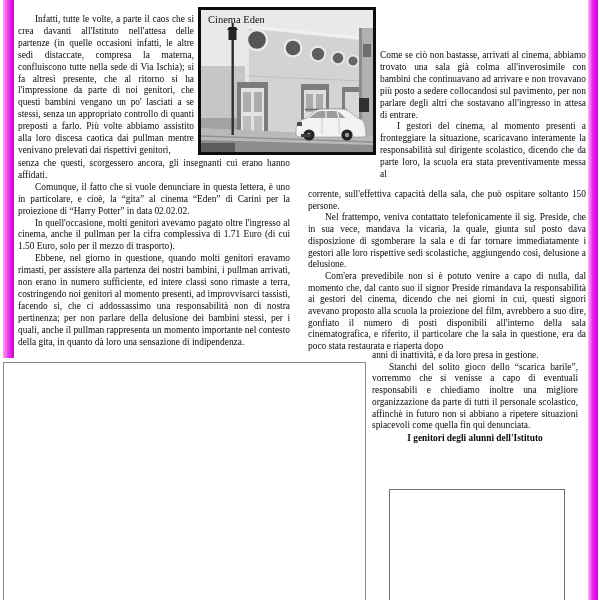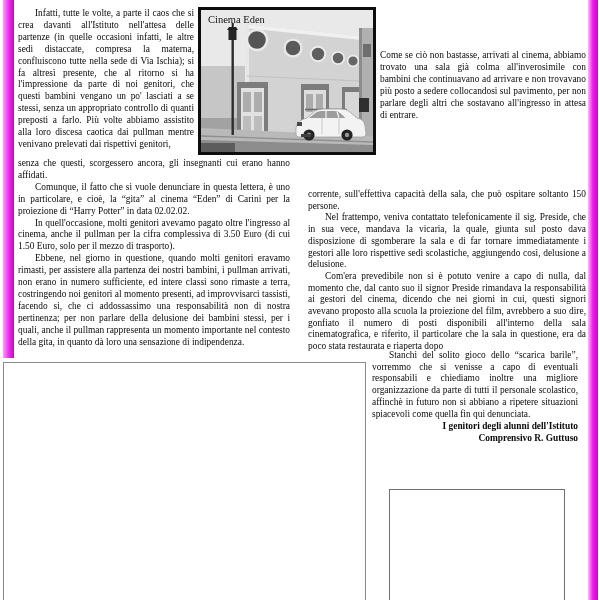--- a/index.html
+++ b/index.html
@@ -26,28 +26,28 @@
   
   .txt {
     text-align: justify;
     font-size: 9.4px;
     line-height: 11.9px;
     letter-spacing: 0;
   }
   .txt p { margin: 0; text-indent: 17px; }
   .txt p.noind { text-indent: 0; }
 
-  .col-left-top    { left: 18px;  top: 8px;  width: 176px; font-family: Liberation Serif, serif; }
+  .col-left-top    { left: 18px;  top: 14px;  width: 176px; font-family: Liberation Serif, serif; }
   .col-right-top   { left: 380px; top: 10px;  width: 206px; margin-top: 40px; }
   .col-left-bot    { left: 18px;  top: 158px; width: 272px; }
   .col-right-mid   { left: 308px; top: 158px; width: 278px; line-height: 11.7px; margin-top: 31px; }
   .col-right-bot   { left: 372px; top: 350px; width: 206px; line-height: 11.7px; }
 
   .signature {
-    text-align: right;
+    text-align: center;
     font-weight: bold;
     margin-top: 1px;
   }
   .signature div { text-indent: 0; }
 
   
   .photo {
     left: 198px; top: 7px;
     width: 172px; height: 142px;
     border: 3px solid #0d0d0d;
@@ -150,37 +150,38 @@
       <circle cx="146" cy="125" r="2.2" fill="#9a9a9a"></circle>
       <rect x="100" y="124" width="10" height="3" fill="#3f3f3f"></rect>
     </g>
 
     <text x="7" y="13" class="photo-caption-svg">Cinema Eden</text>
   </svg>
 </div>
 
 <div class="abs txt col-right-top">
   <p class="noind">Come se ciò non bastasse, arrivati al cinema, abbiamo trovato una sala già colma all'inverosimile con bambini che continuavano ad arrivare e non trovavano più posto a sedere collocandosi sul pavimento, per non parlare degli altri che sostavano all'ingresso in attesa di entrare.</p>
+  <p>I gestori del cinema, al momento presenti a fronteggiare la situazione, scaricavano interamente la responsabilità sul dirigente scolastico, dicendo che da parte loro, la scuola era stata preventivamente messa al</p>
 </div>
 
 <div class="abs txt col-left-bot">
   <p class="noind">senza che questi, scorgessero ancora, gli insegnanti cui erano hanno affidati.</p>
   <p>Comunque, il fatto che si vuole denunciare in questa lettera, è uno in particolare, e cioè, la “gita” al cinema “Eden” di Carini per la proiezione di “Harry Potter” in data 02.02.02.</p>
-  <p>In quell'occasione, molti genitori avevamo pagato oltre l'ingresso al cinema, anche il pullman per la cifra complessiva di 3.50 Euro (di cui 1.50 Euro, solo per il mezzo di trasporto).</p>
+  <p>In quell'occasione, molti genitori avevamo pagato oltre l'ingresso al cinema, anche il pullman per la cifra complessiva di 1.71 Euro (di cui 1.50 Euro, solo per il mezzo di trasporto).</p>
   <p>Ebbene, nel giorno in questione, quando molti genitori eravamo rimasti, per assistere alla partenza dei nostri bambini, i pullman arrivati, non erano in numero sufficiente, ed intere classi sono rimaste a terra, costringendo noi genitori al momento presenti, ad improvvisarci tassisti, facendo si, che ci addossassimo una responsabilità non di nostra pertinenza; per non parlare della delusione dei bambini stessi, per i quali, anche il pullman rappresenta un momento importante nel contesto della gita, in quanto dà loro una sensazione di indipendenza.</p>
 </div>
 
 <div class="abs txt col-right-mid">
   <p class="noind">corrente, sull'effettiva capacità della sala, che può ospitare soltanto 150 persone.</p>
   <p>Nel frattempo, veniva contattato telefonicamente il sig. Preside, che in sua vece, mandava la vicaria, la quale, giunta sul posto dava disposizione di sgomberare la sala e di far tornare immediatamente i gestori alle loro rispettive sedi scolastiche, aggiungendo così, delusione a delusione.</p>
   <p>Com'era prevedibile non si è potuto venire a capo di nulla, dal momento che, dal canto suo il signor Preside rimandava la responsabilità ai gestori del cinema, dicendo che nei giorni in cui, questi signori avevano proposto alla scuola la proiezione del film, avrebbero a suo dire, gonfiato il numero di posti disponibili all'interno della sala cinematografica, e riferito, il particolare che la sala in questione, era da poco stata restaurata e riaperta dopo</p>
 </div>
 
 <div class="abs txt col-right-bot">
+  <p class="noind">anni di inattività, e da loro presa in gestione.</p>
   <p>Stanchi del solito gioco dello “scarica barile”, vorremmo che si venisse a capo di eventuali responsabili e chiediamo inoltre una migliore organizzazione da parte di tutti il personale scolastico, affinchè in futuro non si abbiano a ripetere situazioni spiacevoli come quella fin qui denunciata.</p>
   <div class="signature">
     <div>I genitori degli alunni dell'Istituto</div>
-    <div>Comprensivo R. Guttuso</div>
   </div>
 </div>
 
 <div class="abs box-bl"></div>
 <div class="abs box-br"></div>
 
 </body></html>

